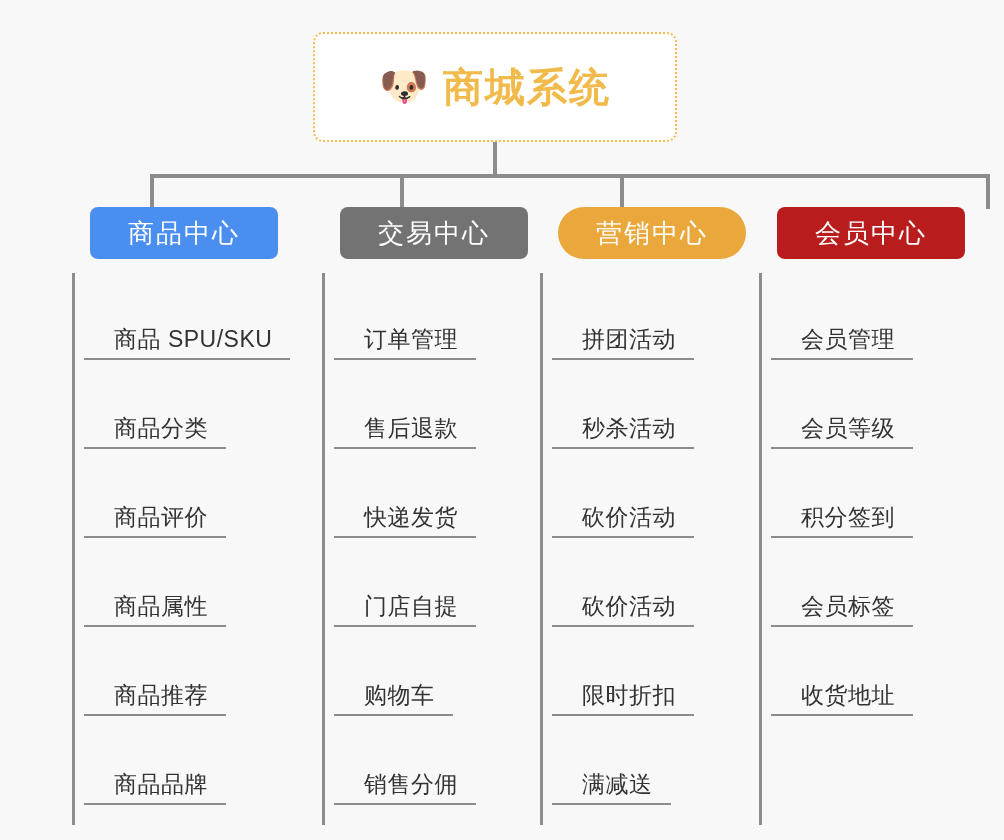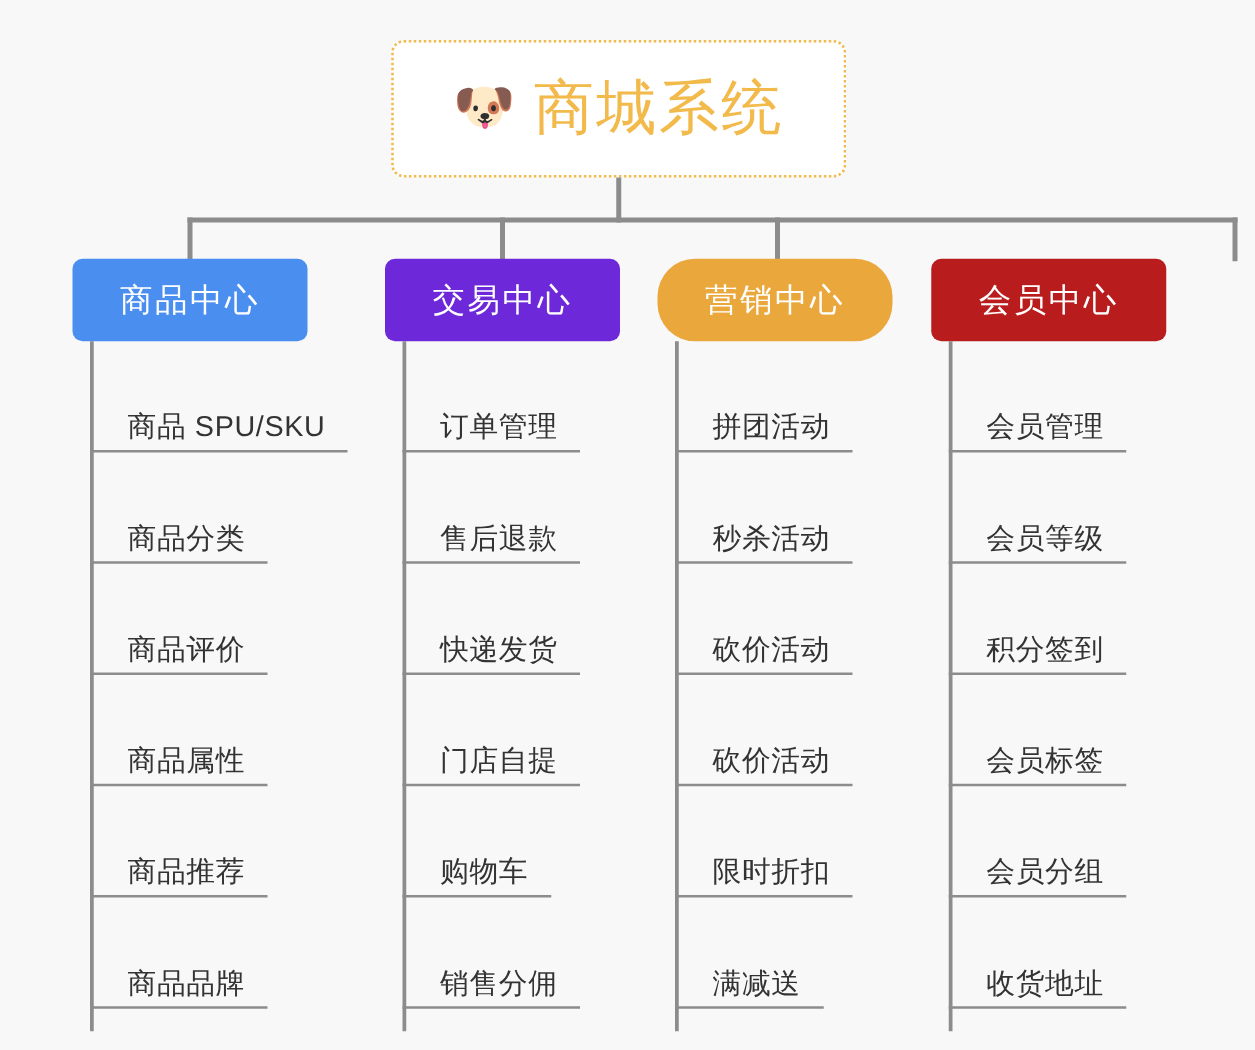--- a/index.html
+++ b/index.html
@@ -37,70 +37,72 @@
     justify-content: center;
     gap: 14px;
   }
   .root-emoji {
     font-size: 40px;
     line-height: 1;
     display: block;
     margin-top: -2px;
   }
   .root-title {
-    font-size: 48px;
+    font-size: 40px;
     color: #f2b94b;
     letter-spacing: 2px;
     line-height: 1;
+    font-weight: bold;
   }
 
   
   .conn {
     position: absolute;
     background: #8c8c8c;
   }
   .conn-v { width: 4px; }
   .conn-h { height: 4px; }
 
   
   .column {
     position: absolute;
     top: 207px;
     width: 188px;
   }
 
   .cat-box {
     position: relative;
     width: 188px;
-    height: 66px;
+    height: 52px;
     border-radius: 8px;
     display: flex;
     align-items: center;
     justify-content: center;
     box-sizing: border-box;
+    margin-left: 32px;
   }
   .cat-label {
     font-size: 26px;
     color: #ffffff;
     letter-spacing: 2px;
     line-height: 1;
   }
 
   
   .rail {
     position: absolute;
     left: 14px;
     top: 66px;
     width: 3px;
     background: #8c8c8c;
   }
 
   .items {
     position: relative;
-    margin: 0;
+    margin: 12px;
     padding: 0;
     list-style: none;
     padding-top: 0px;
   }
   .item {
     position: relative;
     height: 89px;
     display: flex;
     align-items: flex-end;
     padding-left: 14px;
@@ -160,21 +162,21 @@
       <li class="item">
           <span class="item-inner"><span class="item-label">商品推荐</span></span>
         </li>
       <li class="item">
           <span class="item-inner"><span class="item-label">商品品牌</span></span>
         </li>
     </ul>
   </div>
 
   <div class="column" style="left:308px;">
-    <div class="cat-box" style="background: #6d28d9;">
+    <div class="cat-box" style="background: #737373;">
       <span class="cat-label">交易中心</span>
     </div>
     <div class="rail" style="height: 552px; background: rgb(140, 140, 140);"></div>
     <ul class="items">
       <li class="item">
           <span class="item-inner"><span class="item-label">订单管理</span></span>
         </li>
       <li class="item">
           <span class="item-inner"><span class="item-label">售后退款</span></span>
         </li>
@@ -232,21 +234,18 @@
       <li class="item">
           <span class="item-inner"><span class="item-label">会员等级</span></span>
         </li>
       <li class="item">
           <span class="item-inner"><span class="item-label">积分签到</span></span>
         </li>
       <li class="item">
           <span class="item-inner"><span class="item-label">会员标签</span></span>
         </li>
       <li class="item">
-          <span class="item-inner"><span class="item-label">会员分组</span></span>
-        </li>
-      <li class="item">
           <span class="item-inner"><span class="item-label">收货地址</span></span>
         </li>
     </ul>
   </div>
 
 </div>
 
 </body></html>

